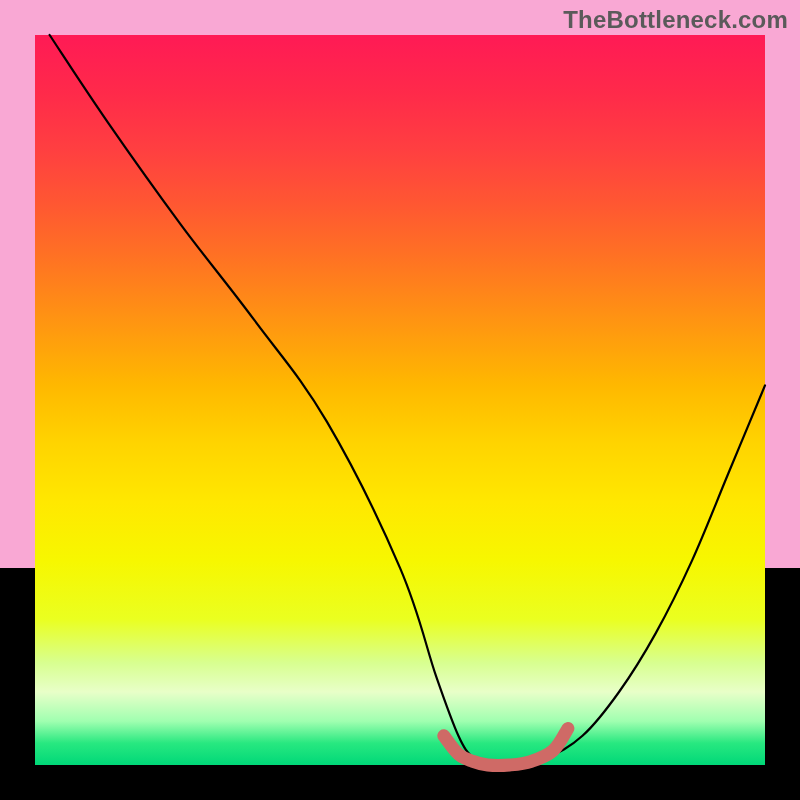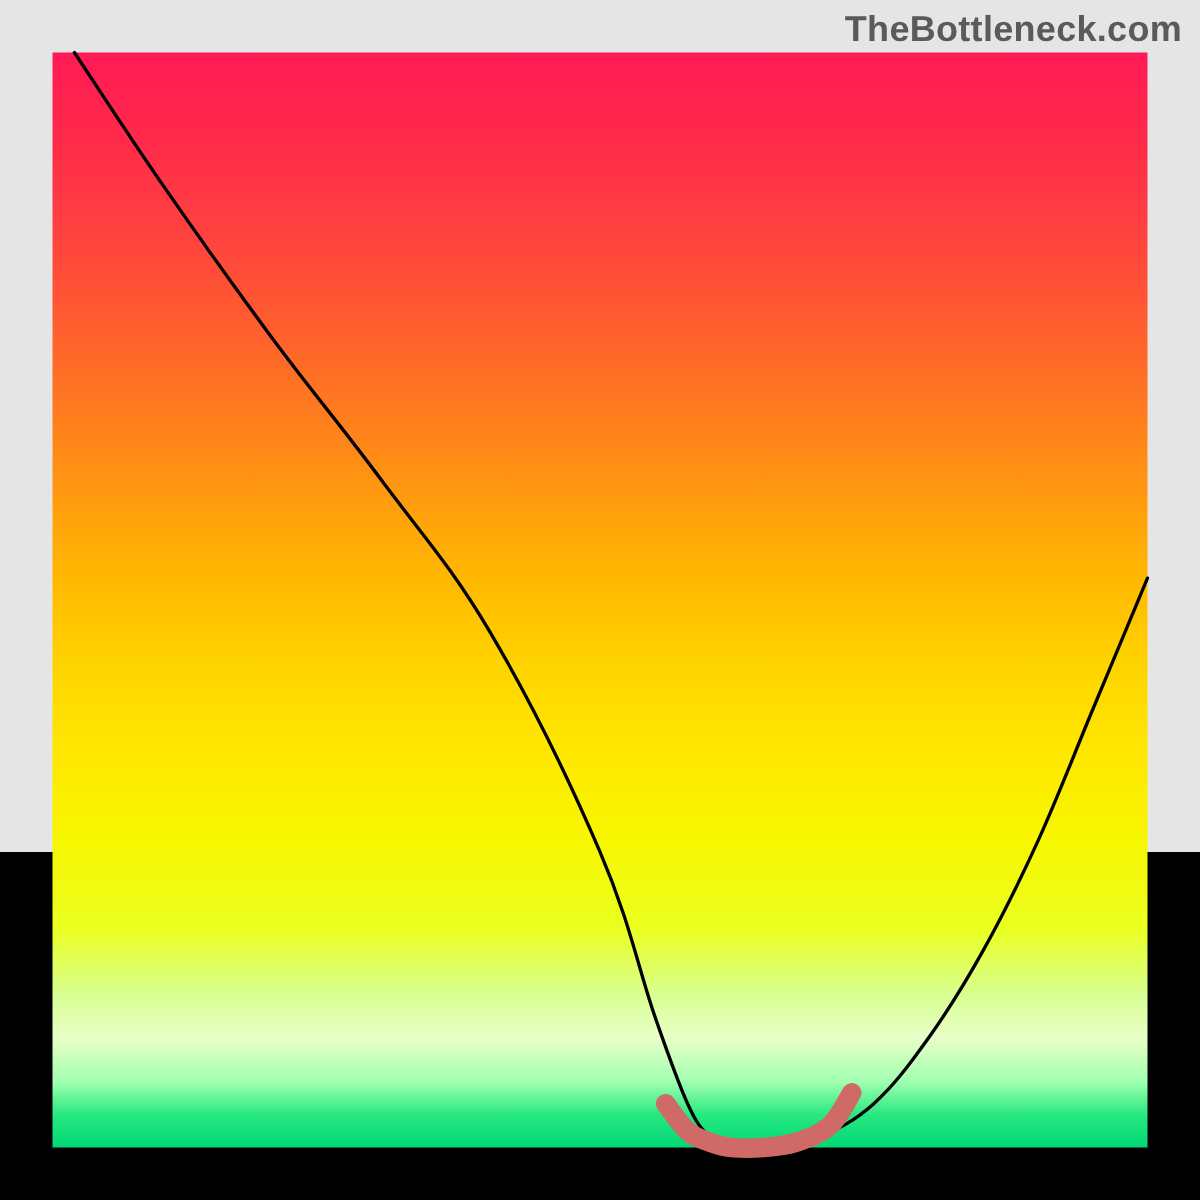--- a/index.html
+++ b/index.html
@@ -1,21 +1,21 @@
 <!DOCTYPE html>
 <html><head>
 <meta charset="utf-8">
 <style>
   * { margin: 0; padding: 0; box-sizing: border-box; }
   html, body { width: 800px; height: 800px; background: #000; overflow: hidden; }
   .stage {
     position: relative;
     width: 800px;
     height: 568px;
-    background: #e5e5e5;
+    background: #f9a8d4;
   }
   .plot-area {
     position: absolute;
     left: 35px;
     top: 35px;
     width: 730px;
     height: 730px;
     background: linear-gradient(to bottom,
       #ff1a55 0%,
       #ff2a4a 8%,

